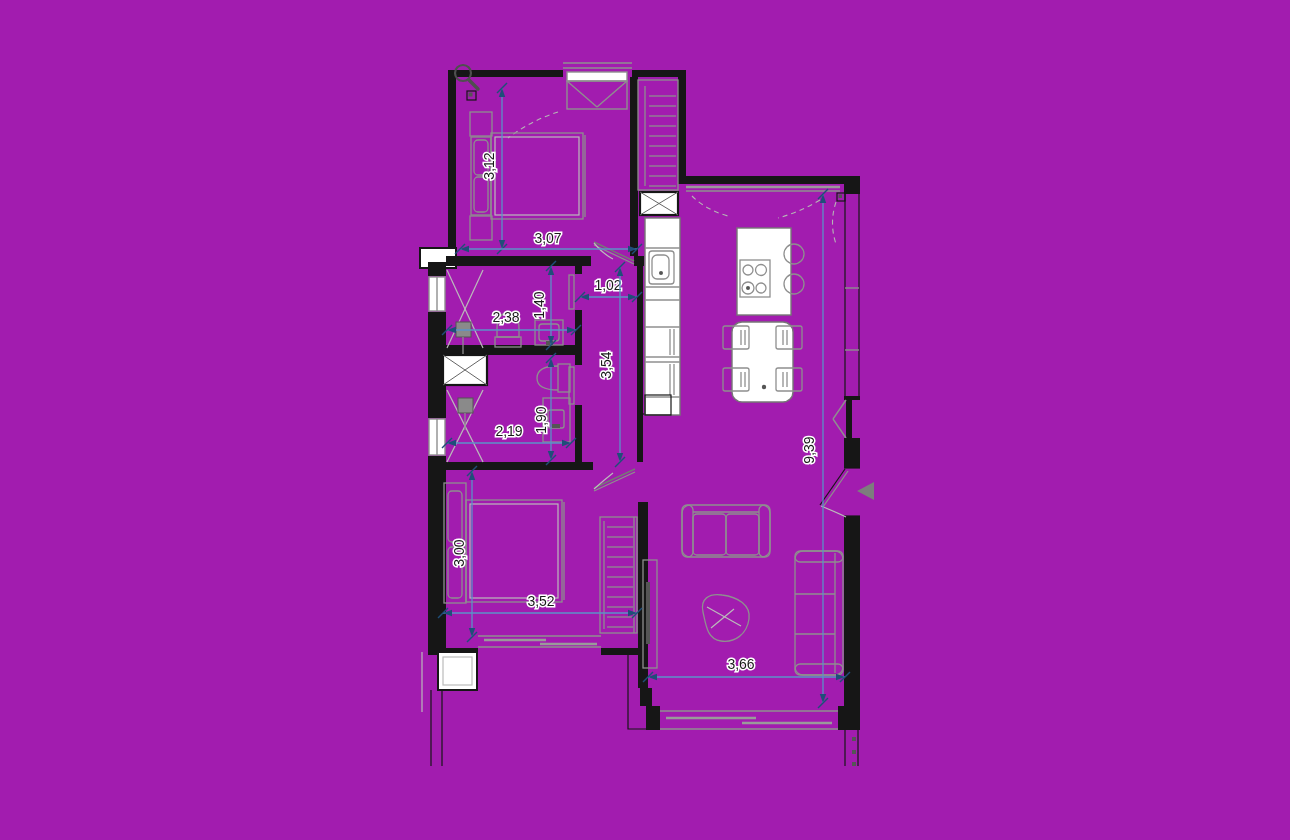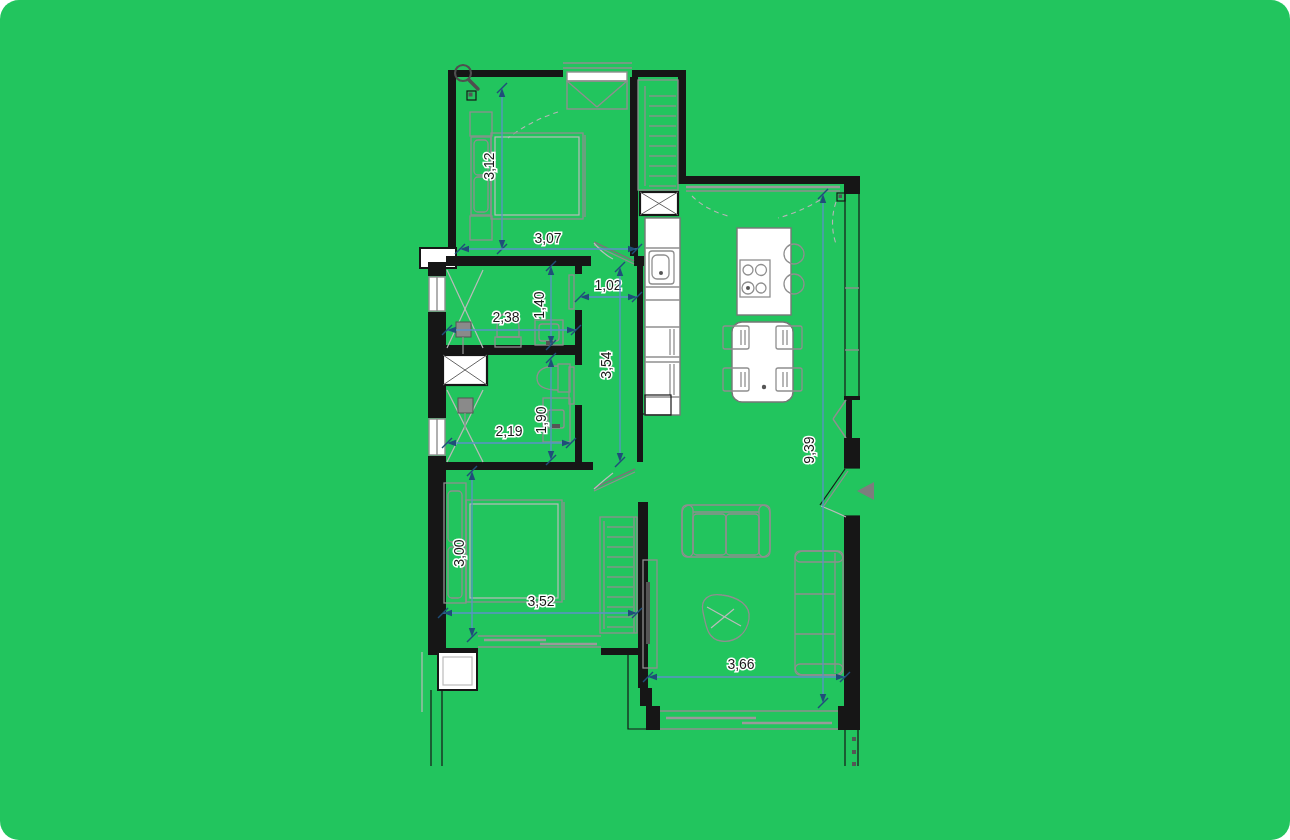--- a/index.html
+++ b/index.html
@@ -1,17 +1,17 @@
 <!DOCTYPE html>
 <html><head>
 <meta charset="utf-8">
 <style>
   html,body{margin:0;padding:0;background:#ffffff;}
-  .canvas{position:relative;width:1290px;height:840px;background:#22c55e;overflow:hidden;
-          font-family:"Liberation Sans", sans-serif;border-radius:19px;}
+  .canvas{position:relative;width:1290px;height:840px;background:#a21caf;overflow:hidden;
+          font-family:"Liberation Sans", sans-serif;}
   svg{display:block;}
   .w      {fill:#161616;stroke:none;}
   .wthin  {stroke:#161616;stroke-width:1.2;fill:none;}
   .wp     {fill:#ffffff;stroke:#161616;stroke-width:2;}
   .win    {stroke:#8f8f8f;stroke-width:1.4;fill:none;}
   .winf   {fill:#ffffff;stroke:#8f8f8f;stroke-width:1.4;}
   .pane   {stroke:#9a9a9a;stroke-width:2.6;fill:none;}
   .furn   {stroke:#8f8f8f;stroke-width:1.3;fill:none;}
   .furn2  {stroke:#777777;stroke-width:1.4;fill:#ffffff;}
   .lite   {stroke:#bbbbbb;stroke-width:1.2;fill:none;}

